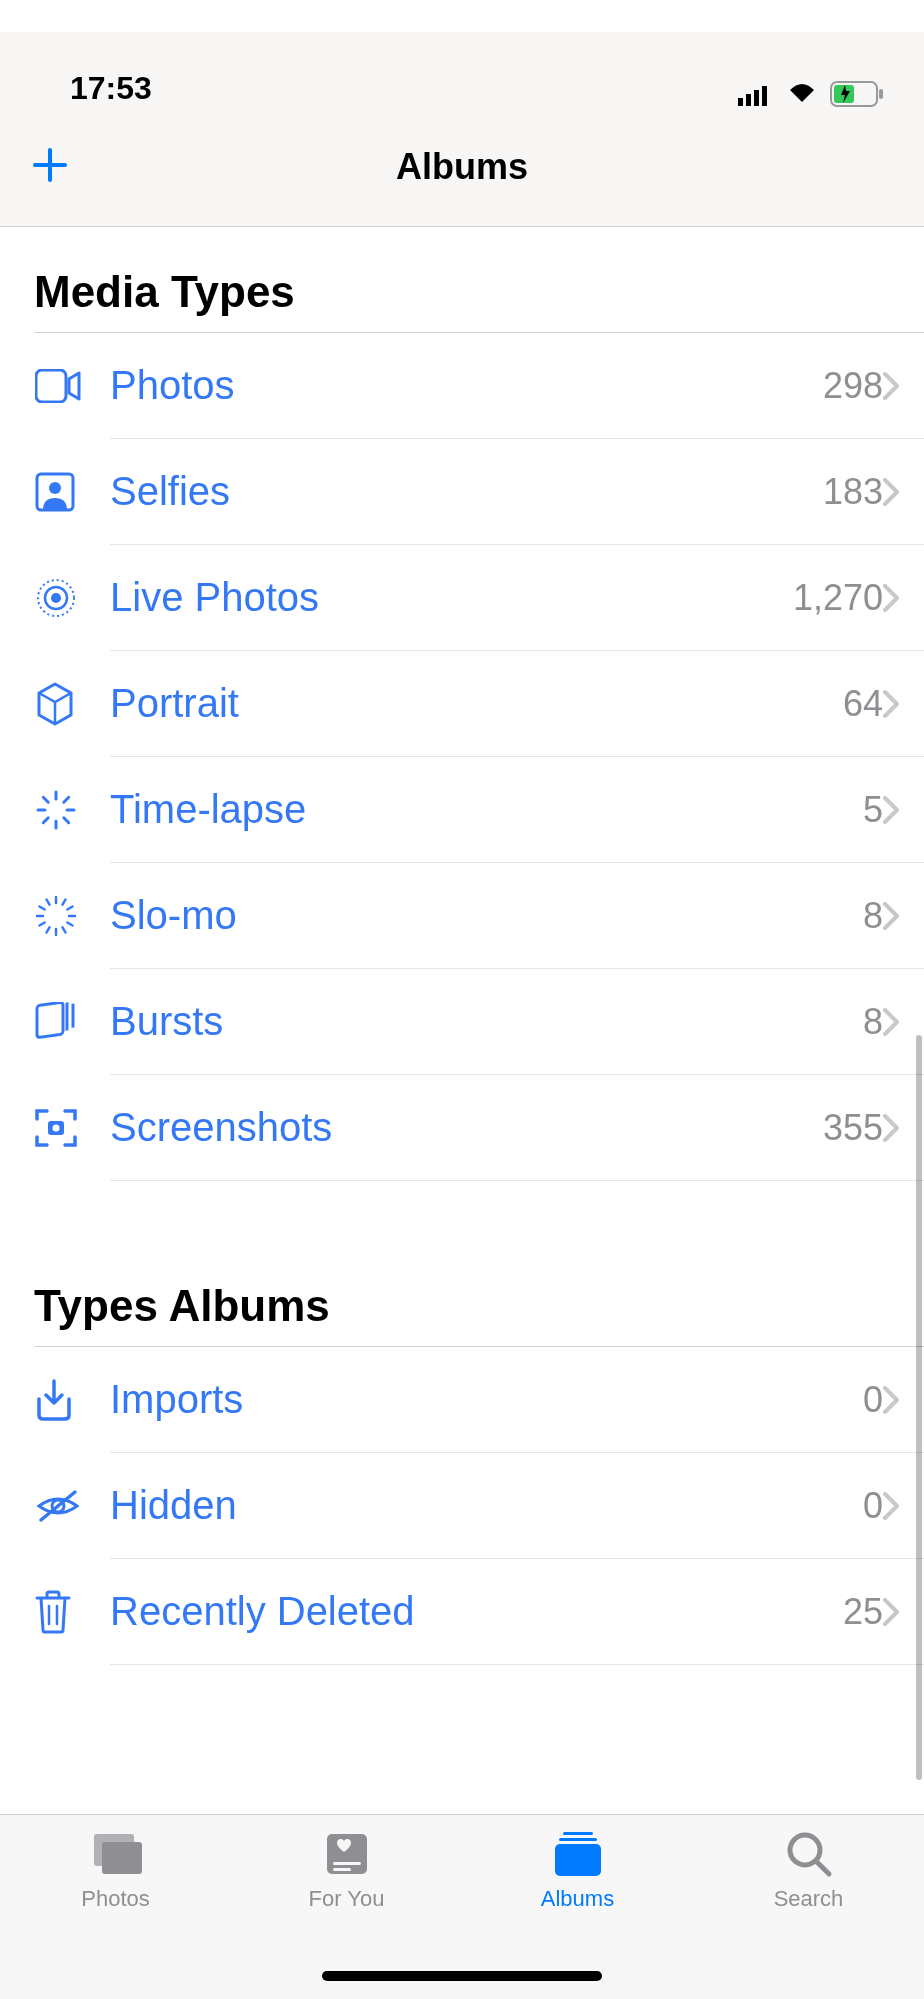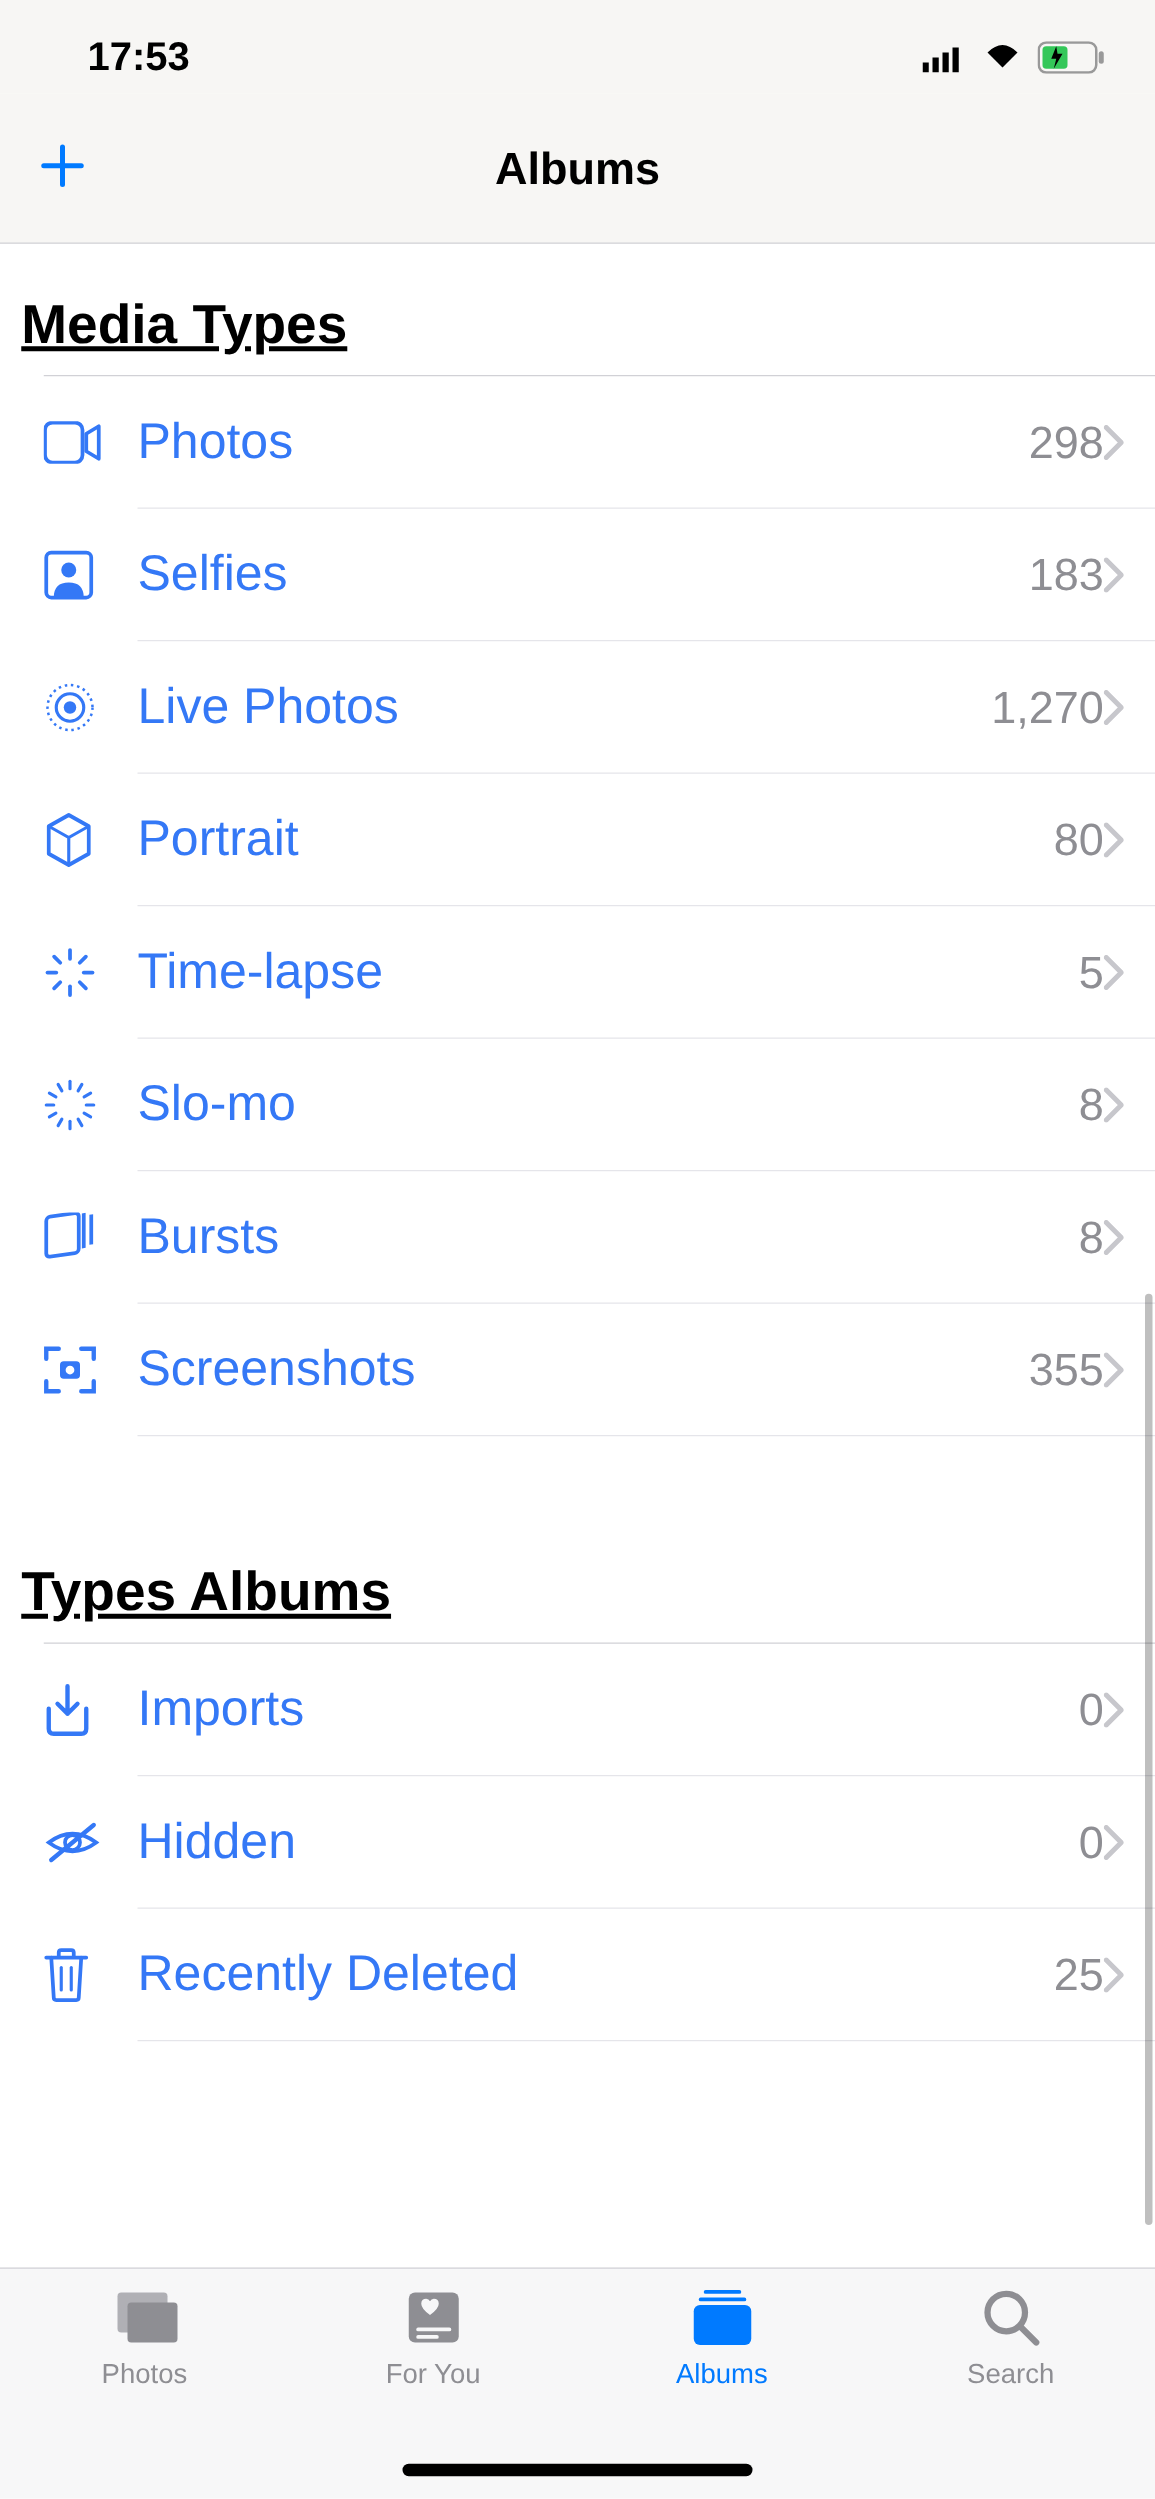--- a/index.html
+++ b/index.html
@@ -8,23 +8,24 @@
       height: 1999px;
       font-family: -apple-system, BlinkMacSystemFont, 'Helvetica Neue', sans-serif;
       background: #fff;
       position: relative;
       overflow: hidden;
     }
     .status-bar {
       height: 75px;
       display: flex;
       justify-content: space-between;
-      align-items: center;
+      align-items: flex-end;
       padding: 16px 40px 0 70px;
       background: #f7f6f4;
+      margin-top: 32px;
     }
     .status-time {
       font-size: 32px;
       font-weight: 600;
     }
     .status-icons {
       display: flex;
       align-items: center;
       gap: 12px;
     }
@@ -48,22 +49,21 @@
       transform: translateY(-50%);
       color: #007aff;
     }
     .content {
       background: #fff;
       padding-top: 10px;
     }
     .section-header {
       font-size: 44px;
       font-weight: 700;
-      padding: 30px 17px 15px;
-      text-decoration: underline;
+      padding: 30px 34px 15px;
     }
     .section-divider {
       height: 1px;
       background: #d1d1d6;
       margin-left: 35px;
     }
     .list-item {
       display: flex;
       align-items: center;
       height: 105px;
@@ -226,21 +226,21 @@
   <div class="item-divider"></div>
 
   <div class="list-item">
     <div class="list-icon">
         <svg width="40" height="44" viewBox="0 0 40 44">
           <path d="M20 2 L36 11 L36 33 L20 42 L4 33 L4 11 Z" fill="none" stroke="#3478f6" stroke-width="3" stroke-linejoin="round"></path>
           <path d="M4 11 L20 20 L36 11 M20 20 L20 42" fill="none" stroke="#3478f6" stroke-width="2.5"></path>
         </svg>
       </div>
     <div class="list-label">Portrait</div>
-    <div class="list-count">80</div>
+    <div class="list-count">64</div>
     <svg class="chevron" width="16" height="28" viewBox="0 0 16 28">
         <path d="M2 2 L14 14 L2 26" fill="none" stroke="#c7c7cc" stroke-width="4" stroke-linecap="round" stroke-linejoin="round"></path>
       </svg>
   </div>
   <div class="item-divider"></div>
 
   <div class="list-item">
     <div class="list-icon">
         <svg width="42" height="42" viewBox="0 0 42 42">
           <g stroke="#3478f6" stroke-width="3" stroke-linecap="round">

